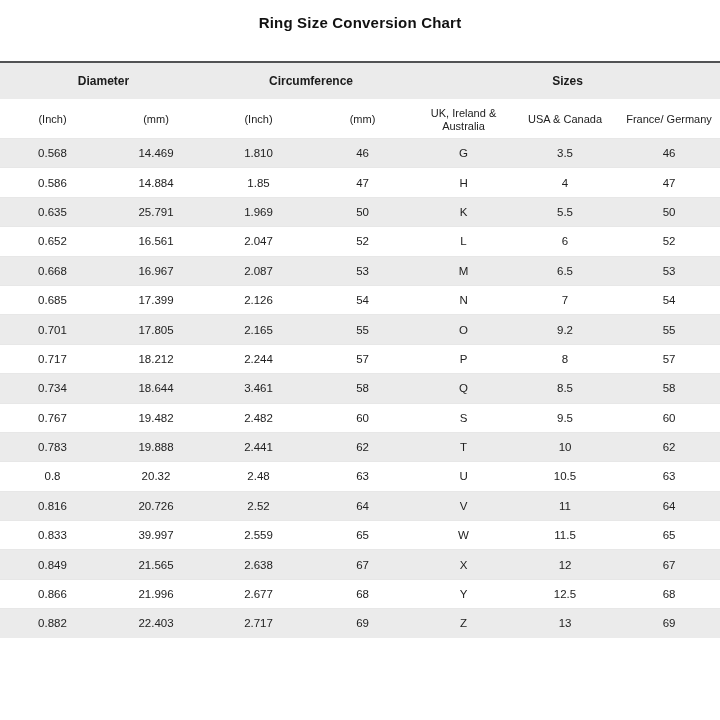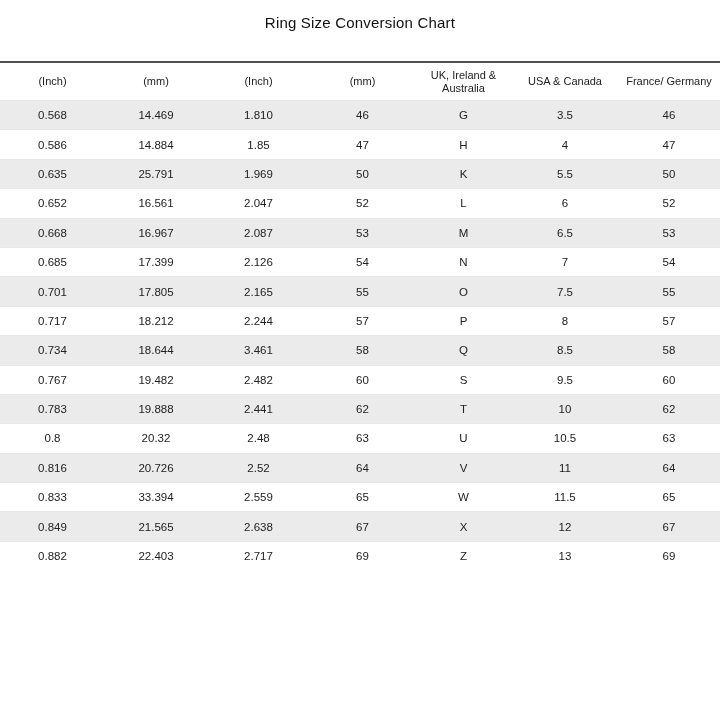--- a/index.html
+++ b/index.html
@@ -13,21 +13,21 @@
     -webkit-font-smoothing: antialiased;
   }
   .page {
     width: 720px;
     height: 720px;
     overflow: hidden;
   }
   .page-title {
     text-align: center;
     font-size: 15px;
-    font-weight: normal;
+    font-weight: bold;
     color: #111111;
     padding-top: 14px;
     line-height: 17px;
     letter-spacing: 0.2px;
   }
   table.ring-table {
     width: 720px;
     border-collapse: collapse;
     table-layout: fixed;
     margin-top: 30px;
@@ -79,20 +79,25 @@
     <colgroup>
       <col style="width:105px">
       <col style="width:102px">
       <col style="width:103px">
       <col style="width:105px">
       <col style="width:97px">
       <col style="width:106px">
       <col style="width:102px">
     </colgroup>
     <thead>
+      <tr class="group-header-row">
+        <th colspan="2">Diameter</th>
+        <th colspan="2">Circumference</th>
+        <th colspan="3">Sizes</th>
+      </tr>
       <tr class="sub-header-row">
         <th>(Inch)</th>
         <th>(mm)</th>
         <th>(Inch)</th>
         <th>(mm)</th>
         <th>UK, Ireland &amp; Australia</th>
         <th>USA &amp; Canada</th>
         <th>France/ Germany</th>
       </tr>
     </thead>
@@ -150,21 +155,21 @@
           <td>N</td>
           <td>7</td>
           <td>54</td>
         </tr>
         <tr>
           <td>0.701</td>
           <td>17.805</td>
           <td>2.165</td>
           <td>55</td>
           <td>O</td>
-          <td>7.5</td>
+          <td>9.2</td>
           <td>55</td>
         </tr>
         <tr>
           <td>0.717</td>
           <td>18.212</td>
           <td>2.244</td>
           <td>57</td>
           <td>P</td>
           <td>8</td>
           <td>57</td>
@@ -209,37 +214,46 @@
           <td>0.816</td>
           <td>20.726</td>
           <td>2.52</td>
           <td>64</td>
           <td>V</td>
           <td>11</td>
           <td>64</td>
         </tr>
         <tr>
           <td>0.833</td>
-          <td>33.394</td>
+          <td>39.997</td>
           <td>2.559</td>
           <td>65</td>
           <td>W</td>
           <td>11.5</td>
           <td>65</td>
         </tr>
         <tr>
           <td>0.849</td>
           <td>21.565</td>
           <td>2.638</td>
           <td>67</td>
           <td>X</td>
           <td>12</td>
           <td>67</td>
         </tr>
         <tr>
+          <td>0.866</td>
+          <td>21.996</td>
+          <td>2.677</td>
+          <td>68</td>
+          <td>Y</td>
+          <td>12.5</td>
+          <td>68</td>
+        </tr>
+        <tr>
           <td>0.882</td>
           <td>22.403</td>
           <td>2.717</td>
           <td>69</td>
           <td>Z</td>
           <td>13</td>
           <td>69</td>
         </tr>
       </tbody>
   </table>

